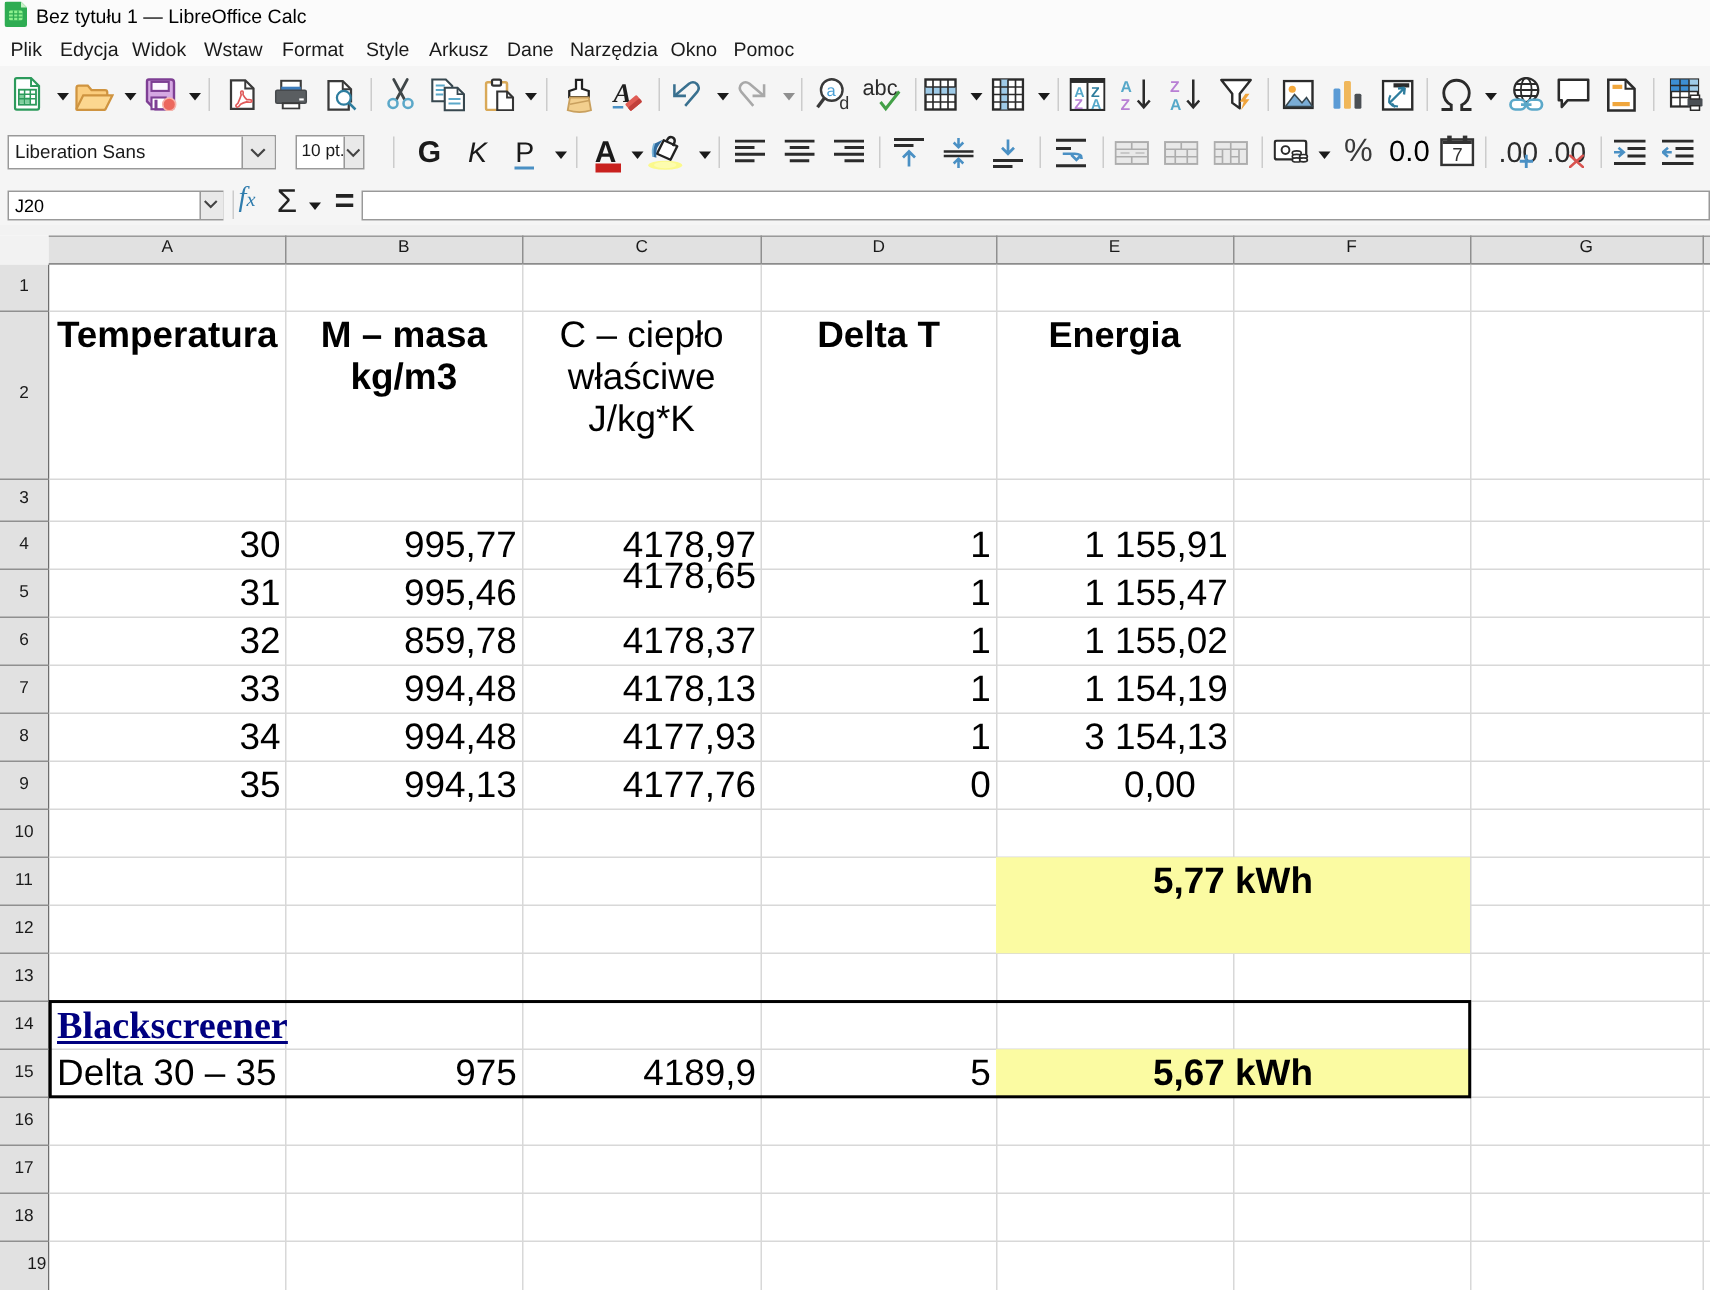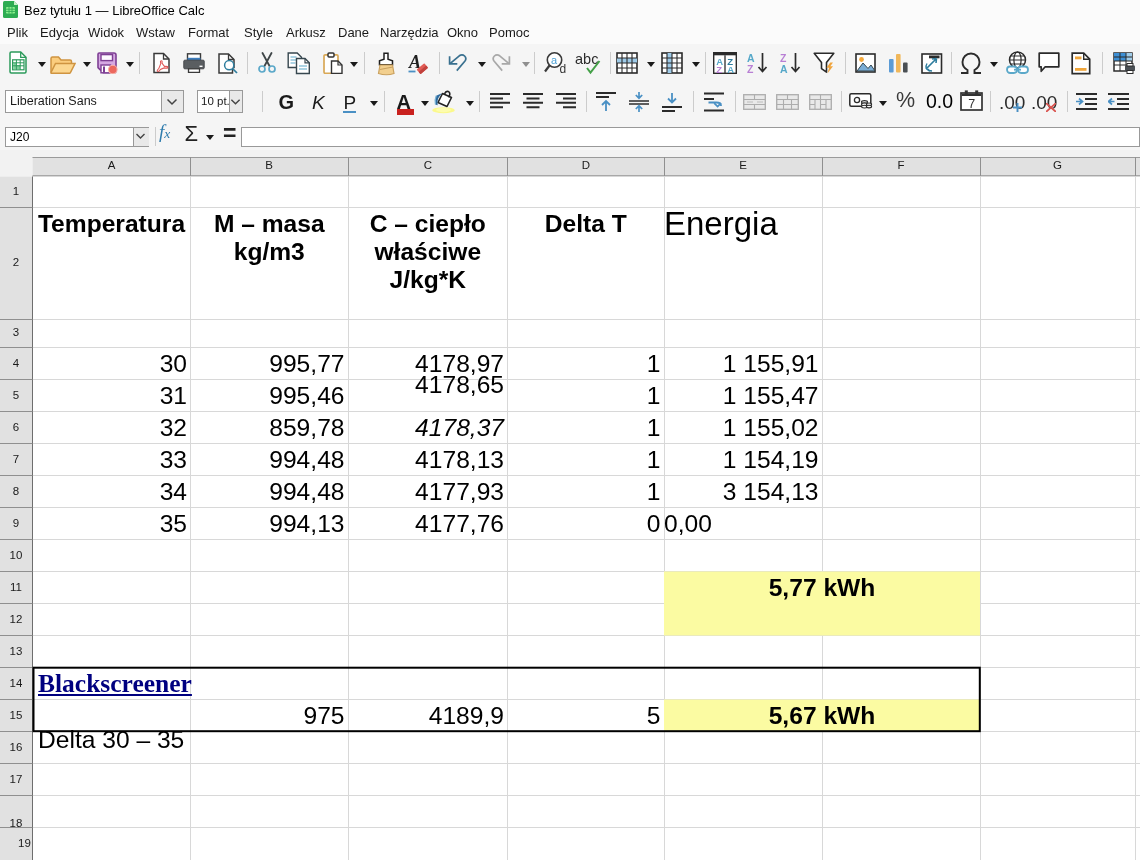--- a/index.html
+++ b/index.html
@@ -444,58 +444,58 @@
 <div class="ct" style="left:0px;top:484.5px;width:32px;text-align:center;font-size:11.5px;color:#1a1a1a;">8</div>
 <div class="ct" style="left:0px;top:516.5px;width:32px;text-align:center;font-size:11.5px;color:#1a1a1a;">9</div>
 <div class="ct" style="left:0px;top:548.5px;width:32px;text-align:center;font-size:11.5px;color:#1a1a1a;">10</div>
 <div class="ct" style="left:0px;top:580.5px;width:32px;text-align:center;font-size:11.5px;color:#1a1a1a;">11</div>
 <div class="ct" style="left:0px;top:612.5px;width:32px;text-align:center;font-size:11.5px;color:#1a1a1a;">12</div>
 <div class="ct" style="left:0px;top:644.5px;width:32px;text-align:center;font-size:11.5px;color:#1a1a1a;">13</div>
 <div class="ct" style="left:0px;top:676.5px;width:32px;text-align:center;font-size:11.5px;color:#1a1a1a;">14</div>
 <div class="ct" style="left:0px;top:708.5px;width:32px;text-align:center;font-size:11.5px;color:#1a1a1a;">15</div>
 <div class="ct" style="left:0px;top:740.5px;width:32px;text-align:center;font-size:11.5px;color:#1a1a1a;">16</div>
 <div class="ct" style="left:0px;top:772.5px;width:32px;text-align:center;font-size:11.5px;color:#1a1a1a;">17</div>
-<div class="ct" style="left:0px;top:804.5px;width:32px;text-align:center;font-size:11.5px;color:#1a1a1a;margin-top:12px;">18</div>
+<div class="ct" style="left:0px;top:804.5px;width:32px;text-align:center;font-size:11.5px;color:#1a1a1a;">18</div>
 <div class="ct" style="left:0px;top:836.8px;width:49px;text-align:center;font-size:11.5px;color:#1a1a1a;">19</div>
 <div class="ct" style="left:32.5px;top:209.5px;width:158.0px;text-align:center;font-size:24.6px;font-weight:bold;line-height:28px;">Temperatura</div>
 <div class="ct" style="left:190.5px;top:209.5px;width:157.5px;text-align:center;font-size:24.6px;font-weight:bold;line-height:28px;">M – masa<br>kg/m3</div>
-<div class="ct" style="left:348.0px;top:209.5px;width:159.5px;text-align:center;font-size:24.6px;font-weight:bold;line-height:28px;">C – ciepło<br>właściwe<br>J/kg*K</div>
+<div class="ct" style="left:348.0px;top:209.5px;width:159.5px;text-align:center;font-size:24.6px;font-weight:normal;line-height:28px;">C – ciepło<br>właściwe<br>J/kg*K</div>
 <div class="ct" style="left:507.5px;top:209.5px;width:156.5px;text-align:center;font-size:24.6px;font-weight:bold;line-height:28px;">Delta T</div>
-<div class="ct" style="left:664.0px;top:209.5px;width:158.0px;text-align:left;font-size:33px;font-weight:normal;line-height:28px;">Energia</div>
+<div class="ct" style="left:664.0px;top:209.5px;width:158.0px;text-align:center;font-size:24px;font-weight:bold;line-height:28px;">Energia</div>
 <div class="ct" style="line-height:32.0px;font-size:24.6px;left:32.5px;top:347.5px;width:154.5px;text-align:right;">30</div>
 <div class="ct" style="line-height:32.0px;font-size:24.6px;left:190.5px;top:347.5px;width:154.0px;text-align:right;">995,77</div>
 <div class="ct" style="line-height:32.0px;font-size:24.6px;left:348.0px;top:347.5px;width:156.0px;text-align:right;">4178,97</div>
 <div class="ct" style="line-height:32.0px;font-size:24.6px;left:507.5px;top:347.5px;width:153.0px;text-align:right;">1</div>
 <div class="ct" style="line-height:32.0px;font-size:24.6px;left:664.0px;top:347.5px;width:154.5px;text-align:right;">1 155,91</div>
 <div class="ct" style="line-height:32.0px;font-size:24.6px;left:32.5px;top:379.5px;width:154.5px;text-align:right;">31</div>
 <div class="ct" style="line-height:32.0px;font-size:24.6px;left:190.5px;top:379.5px;width:154.0px;text-align:right;">995,46</div>
 <div class="ct" style="line-height:32.0px;font-size:24.6px;left:348.0px;top:369px;width:156.0px;text-align:right;">4178,65</div>
 <div class="ct" style="line-height:32.0px;font-size:24.6px;left:507.5px;top:379.5px;width:153.0px;text-align:right;">1</div>
 <div class="ct" style="line-height:32.0px;font-size:24.6px;left:664.0px;top:379.5px;width:154.5px;text-align:right;">1 155,47</div>
 <div class="ct" style="line-height:32.0px;font-size:24.6px;left:32.5px;top:411.5px;width:154.5px;text-align:right;">32</div>
 <div class="ct" style="line-height:32.0px;font-size:24.6px;left:190.5px;top:411.5px;width:154.0px;text-align:right;">859,78</div>
-<div class="ct" style="line-height:32.0px;font-size:24.6px;left:348.0px;top:411.5px;width:156.0px;text-align:right;font-style:italic;">4178,37</div>
+<div class="ct" style="line-height:32.0px;font-size:24.6px;left:348.0px;top:411.5px;width:156.0px;text-align:right;">4178,37</div>
 <div class="ct" style="line-height:32.0px;font-size:24.6px;left:507.5px;top:411.5px;width:153.0px;text-align:right;">1</div>
 <div class="ct" style="line-height:32.0px;font-size:24.6px;left:664.0px;top:411.5px;width:154.5px;text-align:right;">1 155,02</div>
 <div class="ct" style="line-height:32.0px;font-size:24.6px;left:32.5px;top:443.5px;width:154.5px;text-align:right;">33</div>
 <div class="ct" style="line-height:32.0px;font-size:24.6px;left:190.5px;top:443.5px;width:154.0px;text-align:right;">994,48</div>
 <div class="ct" style="line-height:32.0px;font-size:24.6px;left:348.0px;top:443.5px;width:156.0px;text-align:right;">4178,13</div>
 <div class="ct" style="line-height:32.0px;font-size:24.6px;left:507.5px;top:443.5px;width:153.0px;text-align:right;">1</div>
 <div class="ct" style="line-height:32.0px;font-size:24.6px;left:664.0px;top:443.5px;width:154.5px;text-align:right;">1 154,19</div>
 <div class="ct" style="line-height:32.0px;font-size:24.6px;left:32.5px;top:475.5px;width:154.5px;text-align:right;">34</div>
 <div class="ct" style="line-height:32.0px;font-size:24.6px;left:190.5px;top:475.5px;width:154.0px;text-align:right;">994,48</div>
 <div class="ct" style="line-height:32.0px;font-size:24.6px;left:348.0px;top:475.5px;width:156.0px;text-align:right;">4177,93</div>
 <div class="ct" style="line-height:32.0px;font-size:24.6px;left:507.5px;top:475.5px;width:153.0px;text-align:right;">1</div>
 <div class="ct" style="line-height:32.0px;font-size:24.6px;left:664.0px;top:475.5px;width:154.5px;text-align:right;">3 154,13</div>
 <div class="ct" style="line-height:32.0px;font-size:24.6px;left:32.5px;top:507.5px;width:154.5px;text-align:right;">35</div>
 <div class="ct" style="line-height:32.0px;font-size:24.6px;left:190.5px;top:507.5px;width:154.0px;text-align:right;">994,13</div>
 <div class="ct" style="line-height:32.0px;font-size:24.6px;left:348.0px;top:507.5px;width:156.0px;text-align:right;">4177,76</div>
 <div class="ct" style="line-height:32.0px;font-size:24.6px;left:507.5px;top:507.5px;width:153.0px;text-align:right;">0</div>
-<div class="ct" style="line-height:32.0px;font-size:24.6px;left:664.0px;top:507.5px;width:154.5px;text-align:left;">0,00</div>
+<div class="ct" style="line-height:32.0px;font-size:24.6px;left:664.0px;top:507.5px;width:154.5px;text-align:center;padding-left:32px;">0,00</div>
 <div class="ct" style="left:664.0px;top:573.5px;width:316.0px;text-align:center;font-size:24.6px;font-weight:bold;line-height:28px;">5,77 kWh</div>
 <div class="ct" style="left:38px;top:667.5px;line-height:32px;font-size:25.5px;font-weight:bold;font-family:'Liberation Serif',serif;color:#000080;text-decoration:underline;">Blackscreener</div>
-<div class="ct" style="line-height:32.0px;font-size:24.6px;left:38.0px;top:699.5px;margin-top:24px;">Delta 30 – 35</div>
+<div class="ct" style="line-height:32.0px;font-size:24.6px;left:38.0px;top:699.5px;">Delta 30 – 35</div>
 <div class="ct" style="line-height:32.0px;font-size:24.6px;left:190.5px;top:699.5px;width:154.0px;text-align:right;">975</div>
 <div class="ct" style="line-height:32.0px;font-size:24.6px;left:348.0px;top:699.5px;width:156.0px;text-align:right;">4189,9</div>
 <div class="ct" style="line-height:32.0px;font-size:24.6px;left:507.5px;top:699.5px;width:153.0px;text-align:right;">5</div>
 <div class="ct" style="left:664.0px;top:699.5px;width:316.0px;text-align:center;font-size:24.6px;font-weight:bold;line-height:31px;">5,67 kWh</div>
     </div>
 </div>
 
 </body></html>

